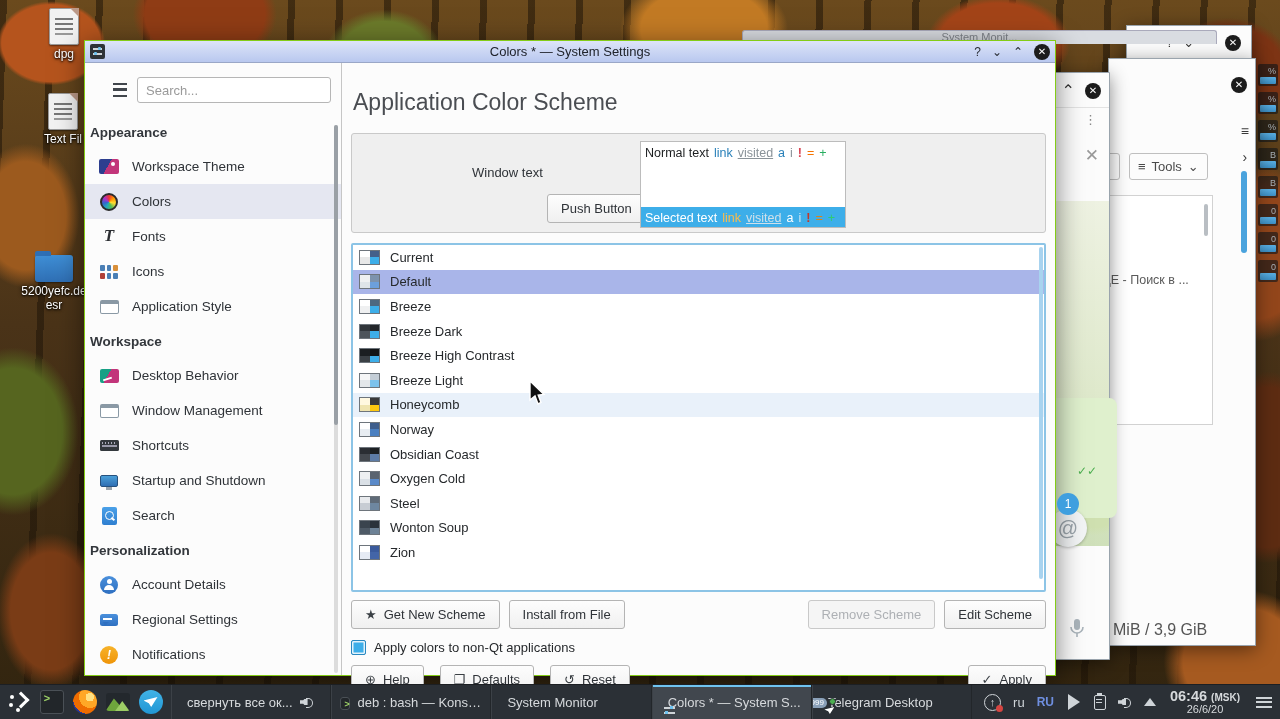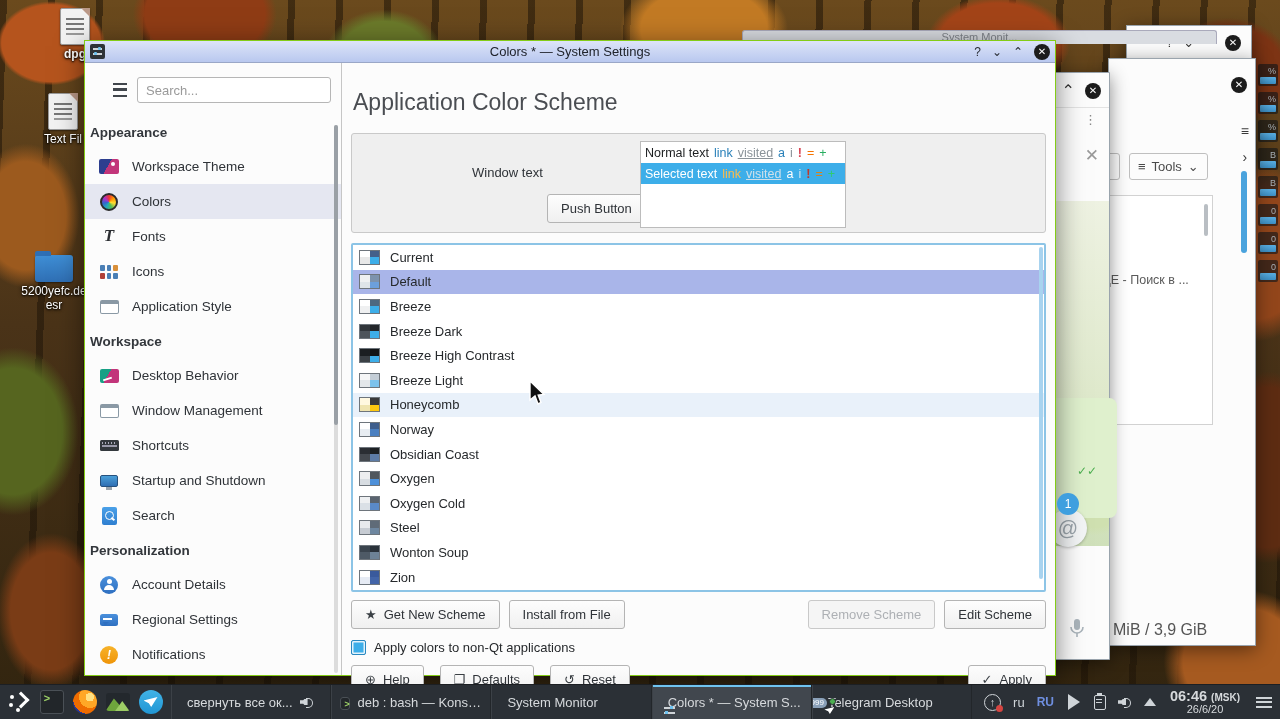--- a/index.html
+++ b/index.html
@@ -158,21 +158,21 @@
   .pv-label { position:absolute; left:120px; top:31px; width:145px; text-align:left; font-size:13px; color:#2f3338; }
   .pv-btn { position:absolute; left:195px; top:60px; height:29px; padding:0 13px; background:linear-gradient(180deg,#fdfdfd,#f0f0f0);
     border:1px solid #b4b4b4; border-radius:3px; font-size:13px; color:#2f3338; }
   .pv-list { position:absolute; left:288px; top:7px; width:206px; height:87px; background:#fff; border:1px solid #bcbcbc; overflow:hidden; }
   .pv-row { height:21px; display:flex; align-items:center; gap:5px; padding:0 4px; font-size:12.5px; white-space:nowrap; }
   .pv-row .t { color:#1c1e20; }
   .pv-row .lnk { color:#2980b9; }
   .pv-row .vis { color:#8a9399; text-decoration:underline; }
   .pv-row .m0 { color:#2980b9; } .pv-row .m1 { color:#8a9399; } .pv-row .m2 { color:#da4453; font-weight:bold; }
   .pv-row .m3 { color:#f67400; } .pv-row .m4 { color:#27ae60; }
-  .pv-row.sel { background:#3daee9; }
+  .pv-row.sel { background:#3daee9;margin-top:44px; }
   .pv-row.sel .t { color:#fff; }
   .pv-row.sel .lnk { color:#fdbc4b; }
   .pv-row.sel .vis { color:#cfe0ea; }
   .pv-row.sel .m0 { color:#fff; } .pv-row.sel .m1 { color:#cfe5f3; } .pv-row.sel .m2 { color:#c0392b; }
   .pv-row.sel .m3 { color:#e08214; } .pv-row.sel .m4 { color:#2ecc71; }
 
   .scheme-list { margin-top:10px; height:349px; border:2px solid #8cc4e6; border-radius:2px; background:#fff;
     position:relative; overflow:hidden; }
   .scheme-row { height:24.6px; display:flex; align-items:center; gap:10px; padding-left:6px; font-size:13px; color:#26292c; cursor:pointer; }
   .scheme-row.selected { background:#a9b5e9; }
@@ -257,21 +257,21 @@
 
   
   .cursor { position:absolute; z-index:99; pointer-events:none; }
 </style>
 </head>
 <body>
 
 <div class="screen">
   <div class="wallpaper"></div>
 
-  <div class="desk-icon" style="left:39px; top:8px;font-weight:bold;">
+  <div class="desk-icon" style="left:28px; top:8px;">
     <div class="file-glyph"></div>
     <div class="desk-label">dpg</div>
   </div>
   <div class="desk-icon" style="left:27px; top:93px;">
     <div class="file-glyph"></div>
     <div class="desk-label">Text Fil</div>
   </div>
   <div class="desk-icon" style="left:18px; top:255px;">
     <div class="folder-glyph"></div>
     <div class="desk-label">5200yefc.de esr</div>
@@ -570,29 +570,20 @@
               <span class="scheme-icon">
                 <i style="background: rgb(42, 46, 51);"></i>
                 <i style="background: rgb(28, 32, 35);"></i>
                 <i style="background: rgb(68, 73, 79);"></i>
                 <i style="background: rgb(93, 124, 166);"></i>
               </span>
               <span>Obsidian Coast</span>
             </div>
             <div class="scheme-row">
               <span class="scheme-icon">
-                <i style="background: rgb(237, 238, 240);"></i>
-                <i style="background: rgb(80, 87, 94);"></i>
-                <i style="background: rgb(216, 221, 226);"></i>
-                <i style="background: rgb(77, 144, 217);"></i>
-              </span>
-              <span>Oxygen</span>
-            </div>
-            <div class="scheme-row">
-              <span class="scheme-icon">
                 <i style="background: rgb(238, 240, 242);"></i>
                 <i style="background: rgb(90, 100, 112);"></i>
                 <i style="background: rgb(218, 224, 230);"></i>
                 <i style="background: rgb(90, 138, 201);"></i>
               </span>
               <span>Oxygen Cold</span>
             </div>
             <div class="scheme-row">
               <span class="scheme-icon">
                 <i style="background: rgb(232, 234, 237);"></i>

